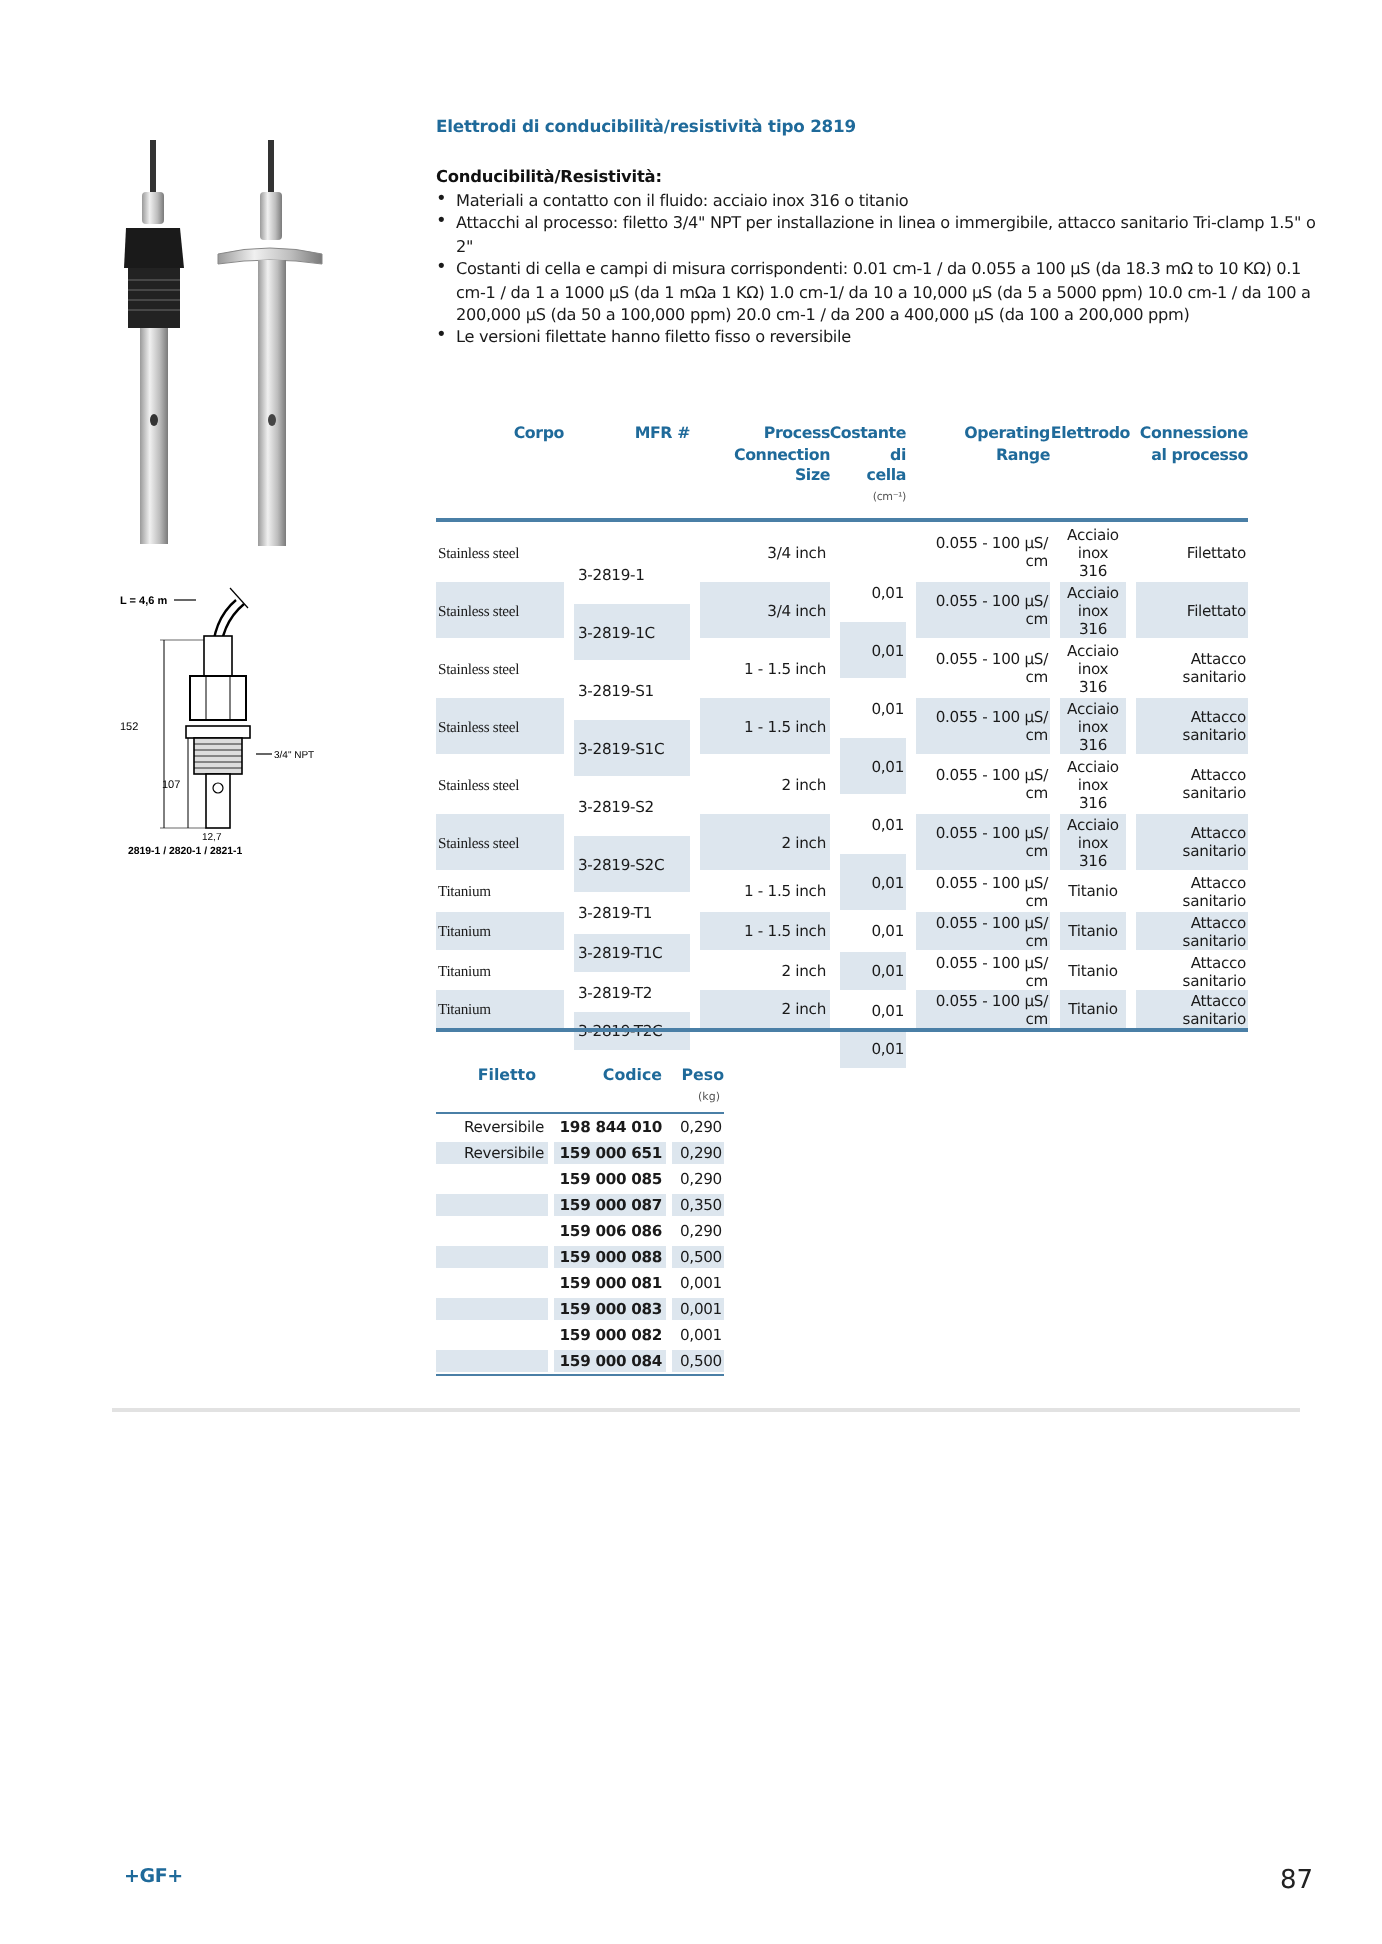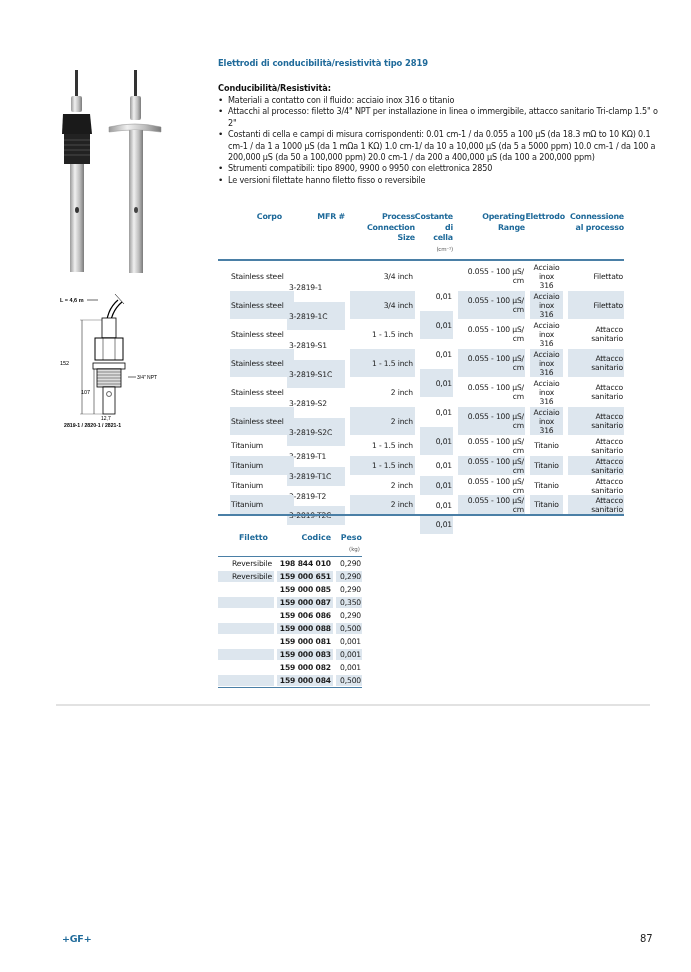--- a/index.html
+++ b/index.html
@@ -16,21 +16,21 @@
   .photos { position: absolute; left: 58px; top: 70px; width: 110px; height: 205px; }
   .diagram { position: absolute; left: 60px; top: 290px; width: 100px; height: 140px; }
   .spec-head { position: absolute; left: 218px; top: 212px; width: 406px; height: 48px; }
   .spec-head .h { position: absolute; color: #1f6a9a; font-weight: bold; font-size: 7.9px; line-height: 10.5px; text-align: right; letter-spacing: -0.2px; }
   .spec-head .unit { font-weight: normal; font-size: 5.5px; color: #555; display: block; }
   .head-rule { position: absolute; left: 218px; top: 259px; width: 406px; height: 1.5px; background: #4a7fa6; }
 
   .row { position: absolute; left: 218px; width: 406px; font-size: 7.6px; color: #1a1a1a; letter-spacing: -0.15px; }
   .cell { position: absolute; top: 0; height: 100%; display: flex; align-items: center; }
   .row.shade .cell { background: #dde6ee; }
-  .c-corpo { left: 12px; width: 64px; justify-content: flex-start; padding-left: 1px; }
+  .c-corpo { left: 0; width: 64px; justify-content: flex-start; padding-left: 1px; font-family: Liberation Serif, serif; }
   .c-mfr { left: 69px; width: 58px; padding-left: 2px; margin-top: 11px; }
   .c-size { left: 132px; width: 65px; justify-content: flex-end; padding-right: 2px; }
   .c-cost { left: 202px; width: 33px; justify-content: flex-end; padding-right: 1px; margin-top: 20px; }
   .c-range { left: 240px; width: 67px; justify-content: flex-end; text-align: right; line-height: 9px; padding-right: 1px; }
   .c-elet { left: 312px; width: 33px; justify-content: center; text-align: center; line-height: 9px; }
   .c-conn { left: 350px; width: 56px; justify-content: flex-end; text-align: right; line-height: 9px; padding-right: 1px; }
   .table-bottom { position: absolute; left: 218px; top: 514px; width: 406px; height: 1.5px; background: #4a7fa6; }
 
   
   .code-head .h { position: absolute; color: #1f6a9a; font-weight: bold; font-size: 7.9px; text-align: right; }
@@ -40,32 +40,31 @@
   .crow .cc { position: absolute; top: 0; height: 100%; display: flex; align-items: center; }
   .crow.shade .cc { background: #dde6ee; }
   .cc-fil { left: 0; width: 56px; justify-content: flex-end; padding-right: 2px; }
   .cc-cod { left: 59px; width: 56px; justify-content: flex-end; font-weight: bold; padding-right: 2px; }
   .cc-pes { left: 118px; width: 26px; justify-content: flex-end; padding-right: 1px; }
   .code-bottom { position: absolute; left: 218px; top: 687px; width: 144px; height: 1.3px; background: #4a7fa6; }
 
   .page-rule { position: absolute; left: 56px; top: 704px; width: 594px; height: 2px; background: #e2e2e2; }
 
   .footer-logo { position: absolute; left: 62px; top: 933px; font-size: 9.5px; font-weight: bold; color: #1f6a9a; letter-spacing: -0.2px; }
-  .page-number { position: absolute; left: 640px; top: 933px; font-size: 10px; color: #222; }
+  .page-number { position: absolute; left: 640px; top: 933px; font-size: 13px; color: #222; }
 </style>
 </head>
 <body>
 
 <div class="page-title">Elettrodi di conducibilità/resistività tipo 2819</div>
 <div class="section-heading">Conducibilità/Resistività:</div>
 <ul class="bullets">
   <li>Materiali a contatto con il fluido: acciaio inox 316 o titanio</li>
   <li>Attacchi al processo: filetto 3/4" NPT per installazione in linea o immergibile, attacco sanitario Tri-clamp 1.5" o 2"</li>
   <li>Costanti di cella e campi di misura corrispondenti: 0.01 cm-1 / da 0.055 a 100 µS (da 18.3 mΩ to 10 KΩ) 0.1 cm-1 / da 1 a 1000 µS (da 1 mΩa 1 KΩ) 1.0 cm-1/ da 10 a 10,000 µS (da 5 a 5000 ppm) 10.0 cm-1 / da 100 a 200,000 µS (da 50 a 100,000 ppm) 20.0 cm-1 / da 200 a 400,000 µS (da 100 a 200,000 ppm)</li>
-  <li>Strumenti compatibili: tipo 8900, 9900 o 9950 con elettronica 2850</li>
   <li>Le versioni filettate hanno filetto fisso o reversibile</li>
 </ul>
 
 <div class="photos">
   <svg width="110" height="205" viewBox="0 0 110 205">
     <defs>
       <linearGradient id="steel" x1="0" x2="1">
         <stop offset="0" stop-color="#9a9a9a"></stop>
         <stop offset="0.35" stop-color="#f0f0f0"></stop>
         <stop offset="0.7" stop-color="#bdbdbd"></stop>

